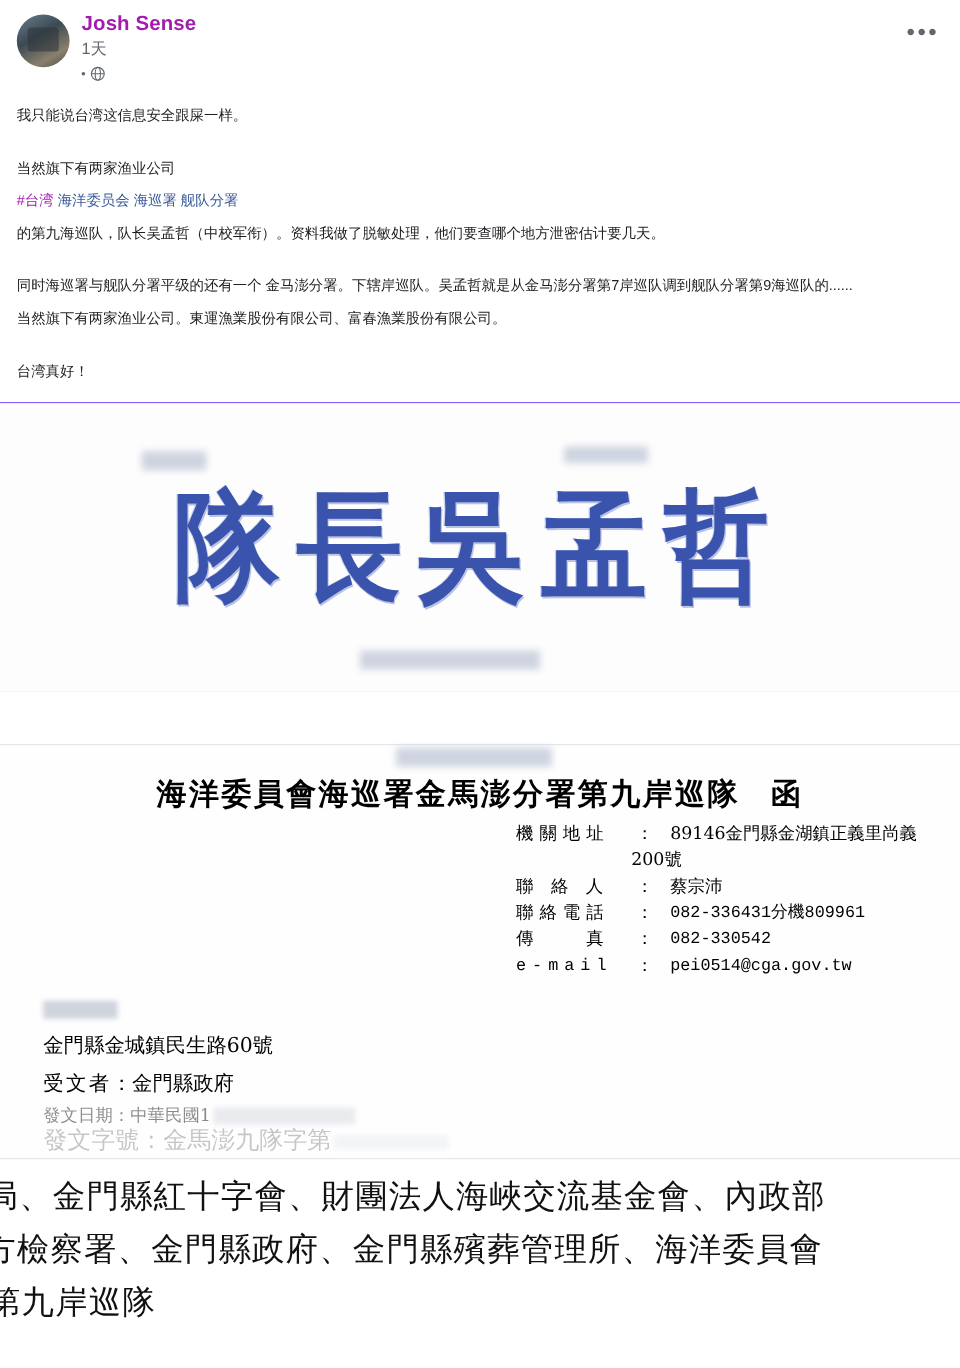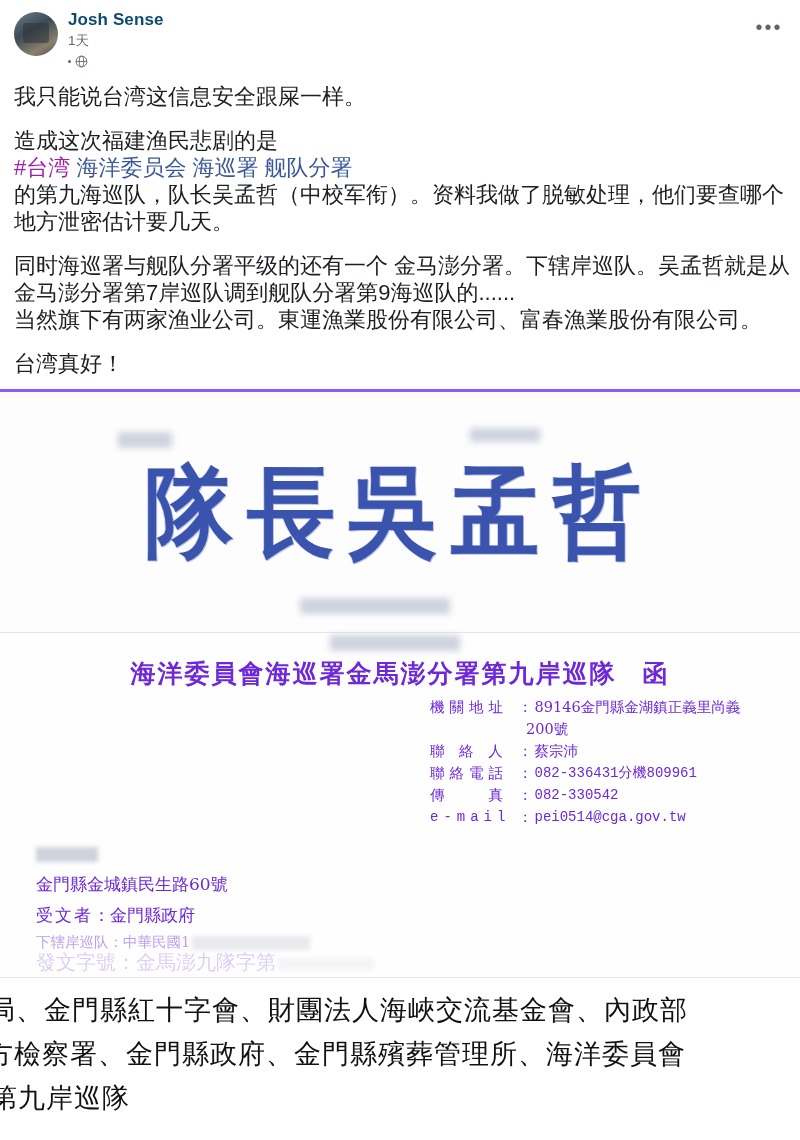--- a/index.html
+++ b/index.html
@@ -41,21 +41,21 @@
     opacity: .55;
   }
   .header-text {
     flex: 1 1 auto;
     padding-left: 10px;
     min-width: 0;
   }
   .author {
     font-size: 17px;
     font-weight: bold;
-    color: #0c4a6e;
+    color: #a21caf;
     line-height: 20px;
     letter-spacing: .1px;
   }
   .meta {
     display: flex;
     align-items: center;
     gap: 5px;
     font-size: 13.5px;
     color: #606770;
     line-height: 18px;
@@ -86,35 +86,35 @@
     letter-spacing: 2px;
     line-height: 10px;
     margin-top: 4px;
     cursor: pointer;
     user-select: none;
   }
 
   
   .post-body {
     padding: 10px 7px 12px 14px;
-    font-size: 22px;
+    font-size: 12px;
     line-height: 27px;
     color: #1c1e21;
   }
   .para { margin: 0 0 0 0; }
   .para.gap { margin-top: 17px; }
   .hashtag { color: #a21caf; }
   .link-blue { color: #385898; }
 
   
   .img-block {
     width: 100%;
     background: #c4b5fd;
     position: relative;
-    border-top: 3px solid #8b5cf6;
+    border-top: 1px solid #8b5cf6;
   }
   .calligraphy {
     height: 240px;
     display: flex;
     align-items: center;
     justify-content: center;
     background: #fdfdfd;
     position: relative;
   }
   .calligraphy .chars {
@@ -135,37 +135,38 @@
     opacity: .75;
   }
 
   
   .letter {
     border-top: 1px solid #e4e6eb;
     padding: 18px 0 6px 0;
     background: #fefefe;
     position: relative;
     font-family: "DejaVu Serif", serif;
-    color: #6d28d9;
+    color: #000000;
+    margin-top: 44px;
   }
   .letter-title {
     text-align: center;
     font-size: 25px;
     letter-spacing: 2px;
     font-weight: bold;
     padding: 6px 0 4px 0;
   }
   .letter-title .fn { margin-left: 26px; }
   .letter-fields {
     margin: 2px 0 0 0;
     padding-left: 430px;
     font-size: 14.5px;
     line-height: 22px;
   }
-  .fl { display: flex; }
+  .fl { display: flex; gap: 12px; }
   .fl-label {
     letter-spacing: 5px;
     white-space: nowrap;
     min-width: 86px;
   }
   .fl-colon { padding: 0 2px; }
   .fl-val { white-space: nowrap; }
   .fl-val.indent { padding-left: 96px; }
   .mono { font-family: Liberation Mono, monospace; font-size: 14px; }
 
@@ -224,21 +225,21 @@
           </svg>
         </span>
       </div>
     </div>
     <div class="more-btn">•••</div>
   </div>
 
   <div class="post-body">
     <div class="para">我只能说台湾这信息安全跟屎一样。</div>
 
-    <div class="para gap">造成这次福建渔民悲剧的是</div>
+    <div class="para gap">当然旗下有两家渔业公司</div>
 
     <div class="para">
       <span class="hashtag">#台湾</span><span> </span><span class="link-blue">海洋委员会 海巡署 舰队分署</span>
     </div>
     <div class="para">的第九海巡队，队长吴孟哲（中校军衔）。资料我做了脱敏处理，他们要查哪个地方泄密估计要几天。</div>
 
     <div class="para gap">同时海巡署与舰队分署平级的还有一个 金马澎分署。下辖岸巡队。吴孟哲就是从金马澎分署第7岸巡队调到舰队分署第9海巡队的......</div>
 
     <div class="para">当然旗下有两家渔业公司。東運漁業股份有限公司、富春漁業股份有限公司。</div>
 
@@ -294,21 +295,21 @@
 
     <div class="letter-left">
       <div>
         <span class="redact" style="width:62px; height:15px;"></span>
       </div>
       <div>金門縣金城鎮民生路60號</div>
       <div>
         <span class="lbl">受文者</span><span>：</span><span>金門縣政府</span>
       </div>
       <div class="faded" style="font-size:14.5px; line-height:22px;">
-        <span>下辖岸巡队</span><span>：</span><span>中華民國1</span><span class="redact" style="width:118px; height:14px; margin-left:2px;"></span>
+        <span>發文日期</span><span>：</span><span>中華民國1</span><span class="redact" style="width:118px; height:14px; margin-left:2px;"></span>
       </div>
       <div class="faded2" style="font-size:20px; line-height:18px;">
         <span>發文字號</span><span>：</span><span>金馬澎九隊字第</span><span class="redact" style="width:96px; height:12px; margin-left:2px;"></span>
       </div>
     </div>
   </div>
 
   <div class="crop-block">
     <div class="crop-line l1">局、金門縣紅十字會、財團法人海峽交流基金會、內政部</div>
     <div class="crop-line l2">方檢察署、金門縣政府、金門縣殯葬管理所、海洋委員會</div>

